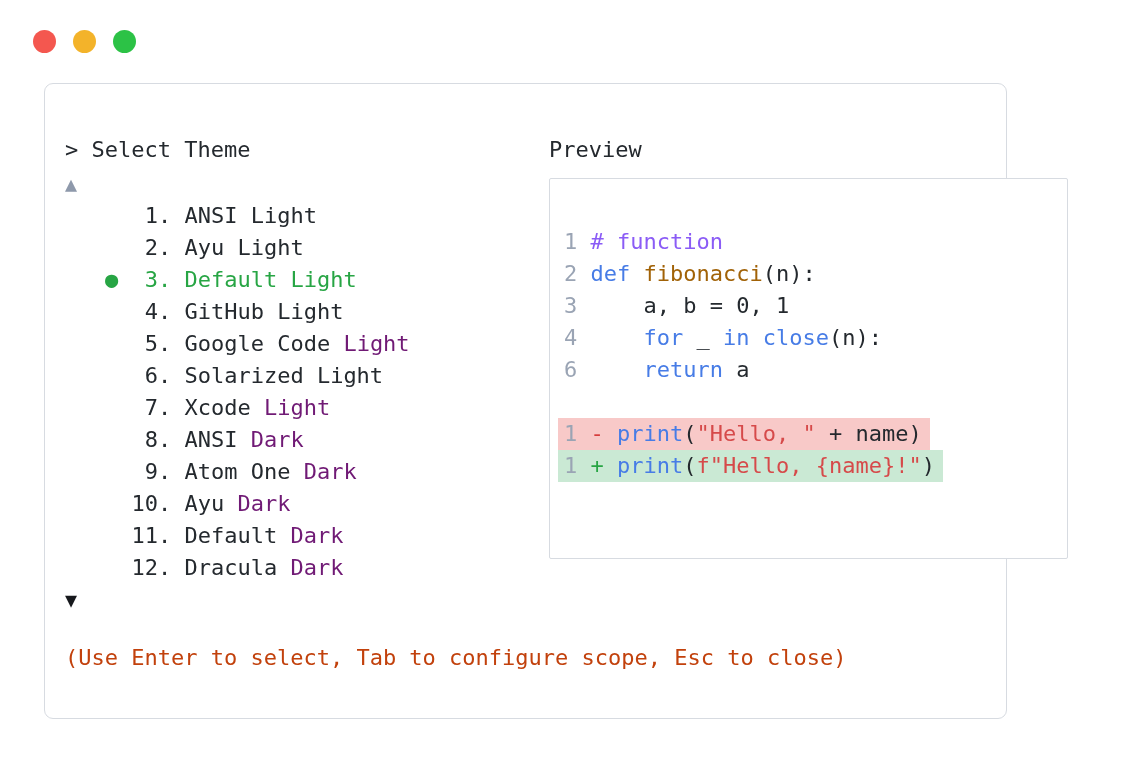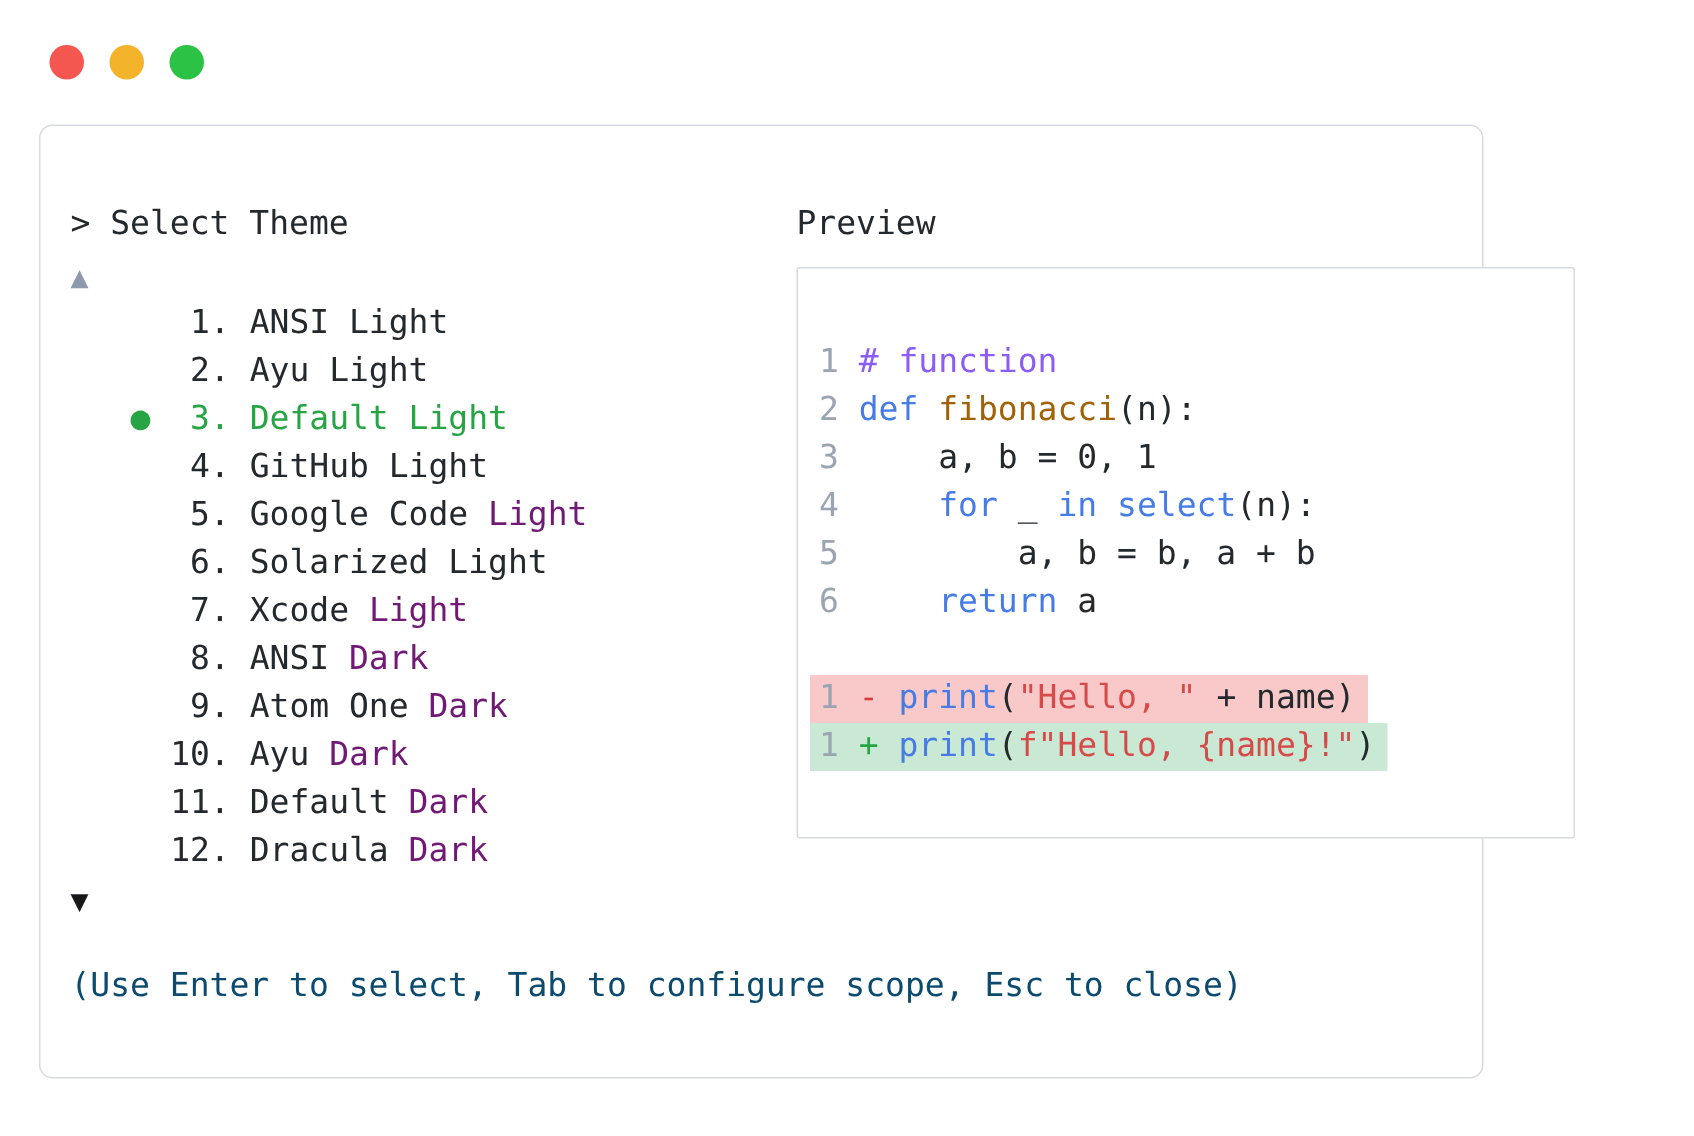--- a/index.html
+++ b/index.html
@@ -12,30 +12,30 @@
 
   
   .traffic-lights { position:absolute; left:33px; top:30px; display:flex; gap:17px; }
   .dot { width:23px; height:23px; border-radius:50%; }
   .dot.red    { background:#f4574f; }
   .dot.yellow { background:#f3b32a; }
   .dot.green  { background:#2cc246; }
 
   
   .panel {
-    position:absolute; left:26px; top:83px; width:963px; height:636px;
+    position:absolute; left:44px; top:83px; width:963px; height:636px;
     border:1.5px solid #d7dbe1; border-radius:9px; background:#fff; box-sizing:border-box;
   }
   .panel * { font-size:22px; line-height:32px; }
 
   .prompt        { position:absolute; left:20px;  top:50px;  white-space:pre; }
   .preview-title { position:absolute; left:504px; top:50px;  white-space:pre; }
   .scroll-up     { position:absolute; left:20px;  top:84px;  color:#8e99ab; font-size:20px; }
   .scroll-down   { position:absolute; left:20px;  top:500px; color:#16181c; font-size:20px; }
-  .help          { position:absolute; left:20px;  top:558px; color:#0c4a6e; white-space:pre; }
+  .help          { position:absolute; left:20px;  top:558px; color:#c2410c; white-space:pre; }
 
   .theme-list { position:absolute; left:20px; top:116px;margin-left:40px; }
   .theme-item { white-space:pre; height:32px; }
   .theme-item .bullet { display:inline-block; width:1ch; color:#27a544; }
   .theme-item .num { display:inline-block; width:4ch; text-align:right; margin-right:1ch; }
   .theme-item .suffix { color:#701a75; }
   .theme-item.selected .num,
   .theme-item.selected .name,
   .theme-item.selected .suffix { color:#27a544; }
 
@@ -84,22 +84,21 @@
       <div class="theme-item"><span class="bullet"> </span><span class="num">10.</span><span class="name">Ayu</span><span class="suffix"> Dark</span></div>
       <div class="theme-item"><span class="bullet"> </span><span class="num">11.</span><span class="name">Default</span><span class="suffix"> Dark</span></div>
       <div class="theme-item"><span class="bullet"> </span><span class="num">12.</span><span class="name">Dracula</span><span class="suffix"> Dark</span></div>
     </div>
   <div class="scroll-down">▼</div>
 
   <div class="code-box" id="code-lines">
       <div class="code-row"><span class="ln">1</span><span class="tk-com"># function</span></div>
       <div class="code-row"><span class="ln">2</span><span class="tk-kw">def</span><span> </span><span class="tk-fn">fibonacci</span><span>(n):</span></div>
       <div class="code-row"><span class="ln">3</span><span>    a, b = 0, 1</span></div>
-      <div class="code-row"><span class="ln">4</span><span>    </span><span class="tk-kw">for</span><span> _ </span><span class="tk-kw">in</span><span> </span><span class="tk-kw">select</span><span>(n):</span></div>
-      <div class="code-row"><span class="ln">5</span><span>        a, b = b, a + b</span></div>
+      <div class="code-row"><span class="ln">4</span><span>    </span><span class="tk-kw">for</span><span> _ </span><span class="tk-kw">in</span><span> </span><span class="tk-kw">close</span><span>(n):</span></div>
       <div class="code-row"><span class="ln">6</span><span>    </span><span class="tk-kw">return</span><span> a</span></div>
       <div class="code-row"></div>
       <div class="code-row"><span class="hl removed"><span class="ln">1</span><span class="sign-removed">- </span><span class="tk-kw">print</span><span>(</span><span class="tk-str">"Hello, "</span><span> + name)</span></span></div>
       <div class="code-row"><span class="hl added"><span class="ln">1</span><span class="sign-added">+ </span><span class="tk-kw">print</span><span>(</span><span class="tk-str">f"Hello, {name}!"</span><span>)</span></span></div>
     </div>
 
   <div class="help">(Use Enter to select, Tab to configure scope, Esc to close)</div>
 </div>
 
 </body></html>

